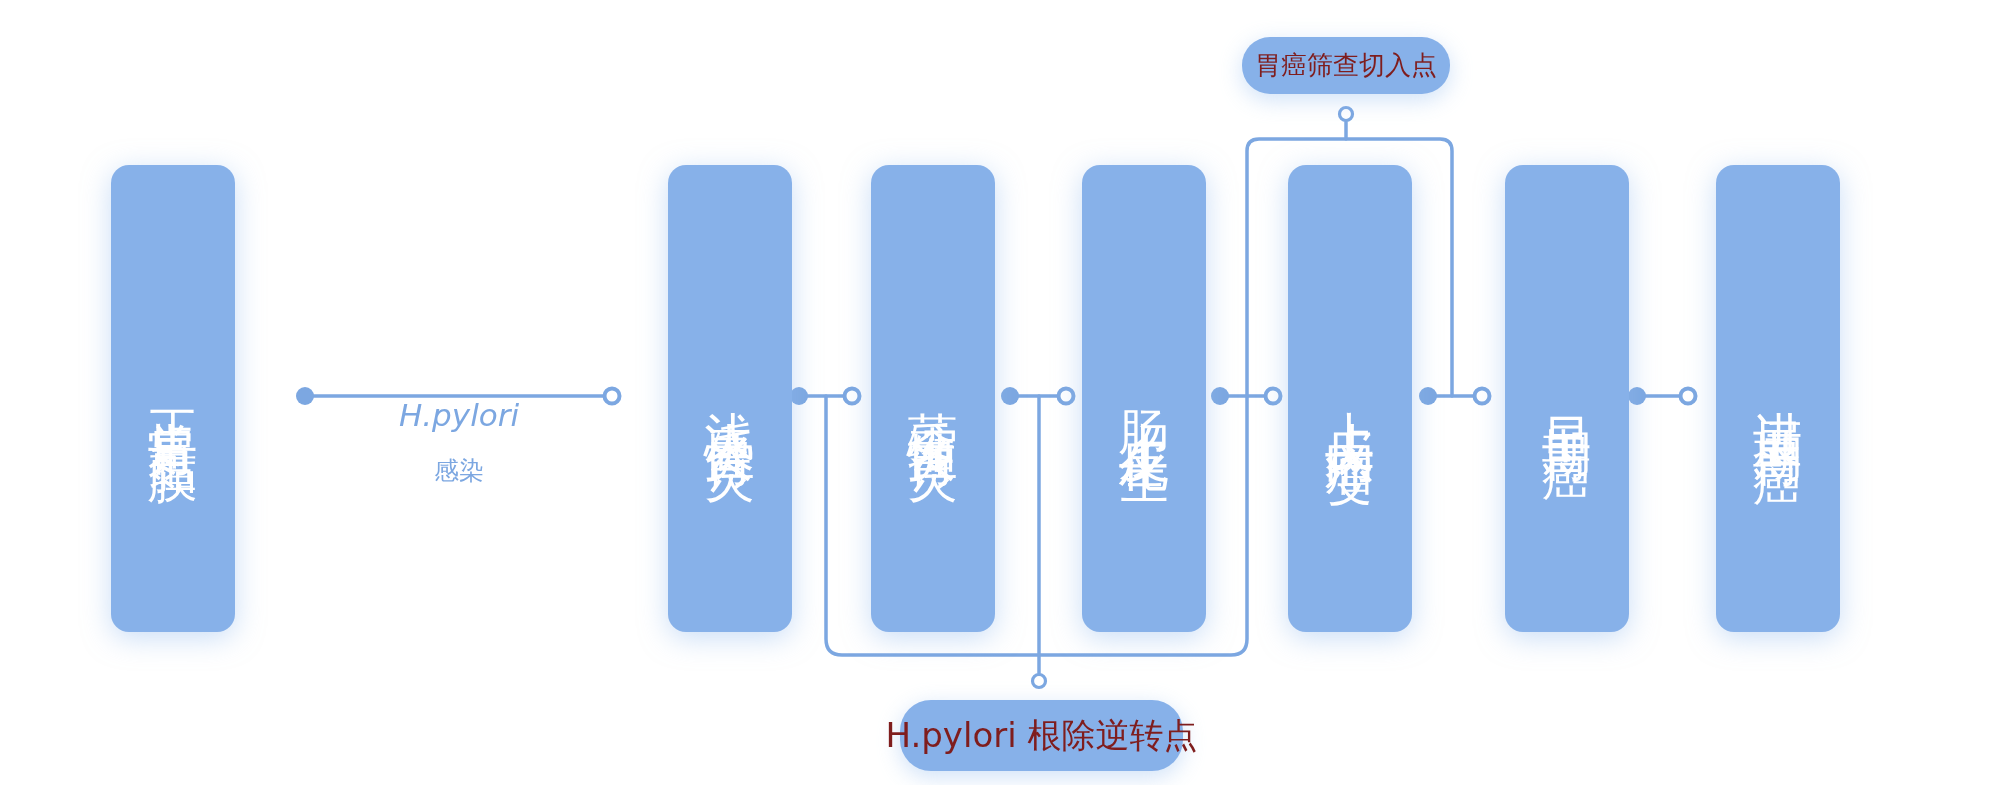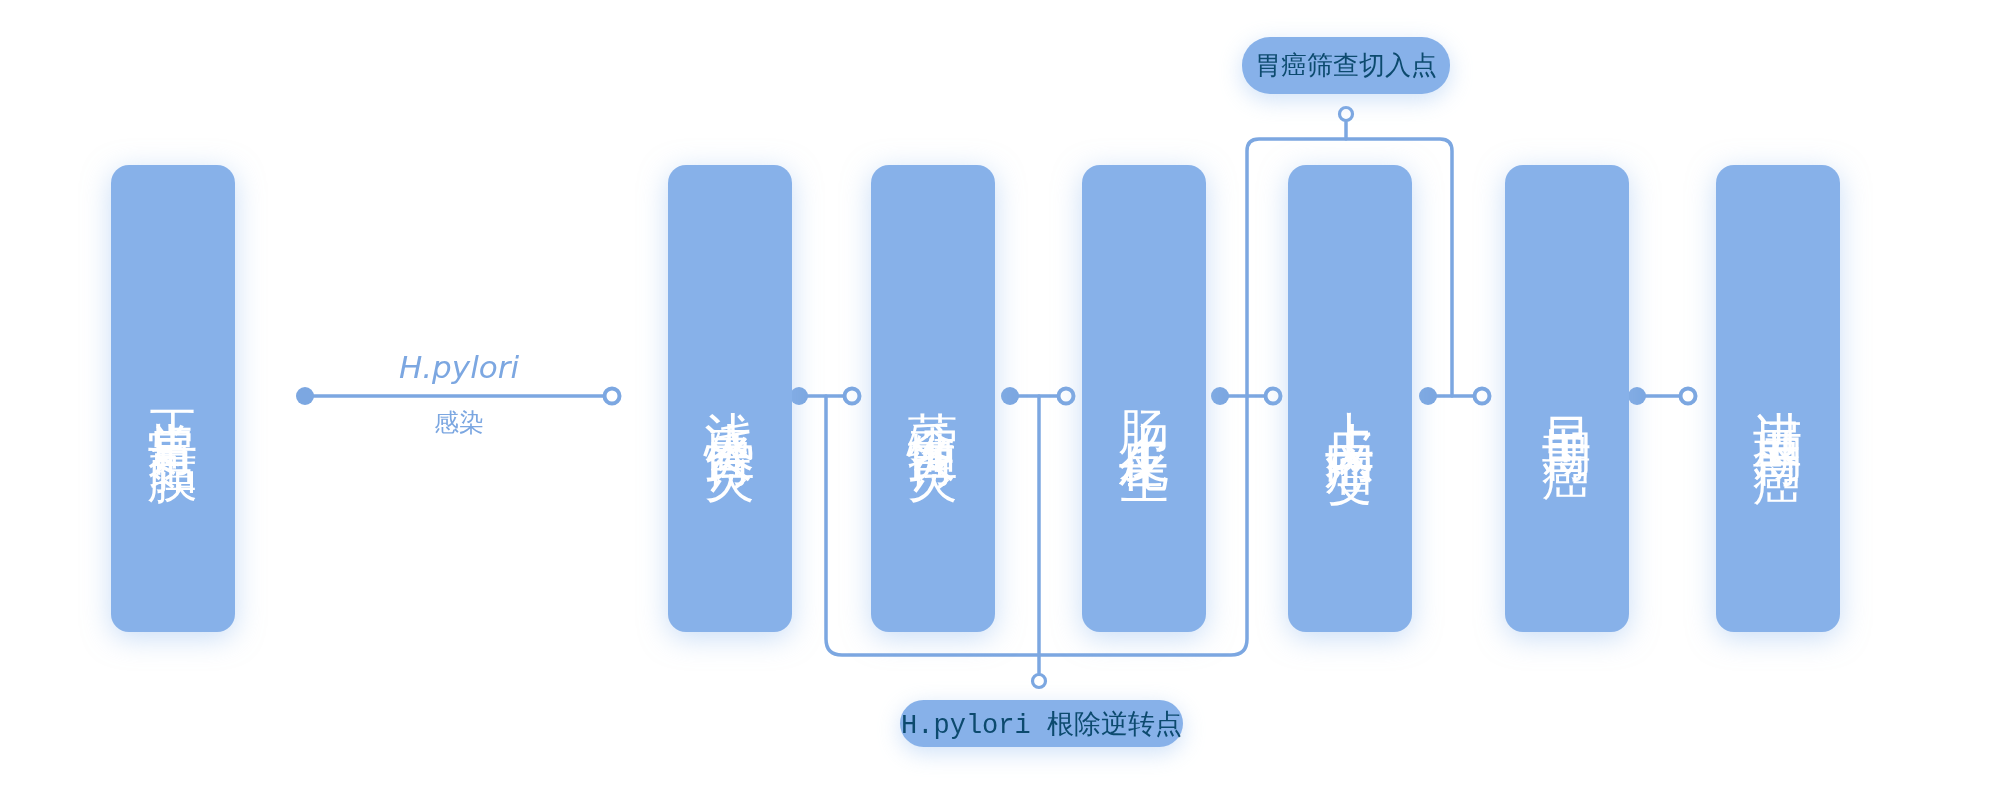--- a/index.html
+++ b/index.html
@@ -21,30 +21,31 @@
     background:#87B1E9;border-radius:18px;
     box-shadow:0 6px 28px rgba(150,190,240,.5);
     display:flex;align-items:center;justify-content:center;
   }
   .stage span{
     writing-mode:vertical-rl;text-orientation:upright;
     color:#ffffff;font-size:50px;letter-spacing:11px;line-height:1;
     white-space:nowrap;
   }
   .badge{
-    position:absolute;background:#87B1E9;color:#0c4a6e;
+    position:absolute;background:#87B1E9;color:#7f1d1d;
     display:flex;align-items:center;justify-content:center;
     box-shadow:0 6px 22px rgba(150,190,240,.45);
     white-space:nowrap;
   }
   .badge.top{left:1242px;top:37px;width:208px;height:57px;border-radius:28px;font-size:26px;}
-  .badge.bottom{left:900px;top:700px;width:283px;height:47px;border-radius:31px;font-size:27px;font-family:Liberation Mono, monospace;}
+  .badge.bottom{left:900px;top:700px;width:283px;height:71px;border-radius:31px;font-size:34px;}
   .edge-label{
     position:absolute;left:329px;width:260px;text-align:center;
     color:#7CA7E1;
+    margin-top:48px;
   }
   .edge-label.l1{top:349px;font-size:31px;font-style:italic;}
   .edge-label.l2{top:406px;font-size:25px;}
 </style>
 </head>
 <body>
 
 <div class="canvas">
 
   <svg class="wires" width="2000" height="785" viewBox="0 0 2000 785">

